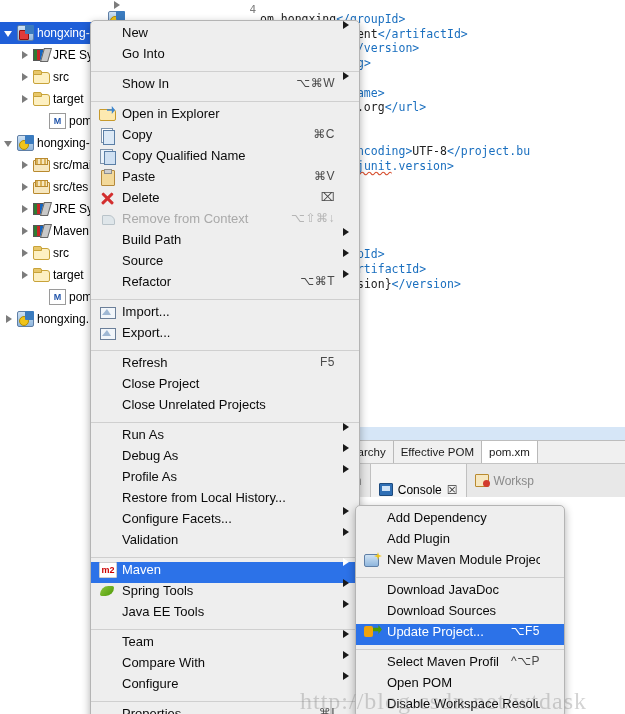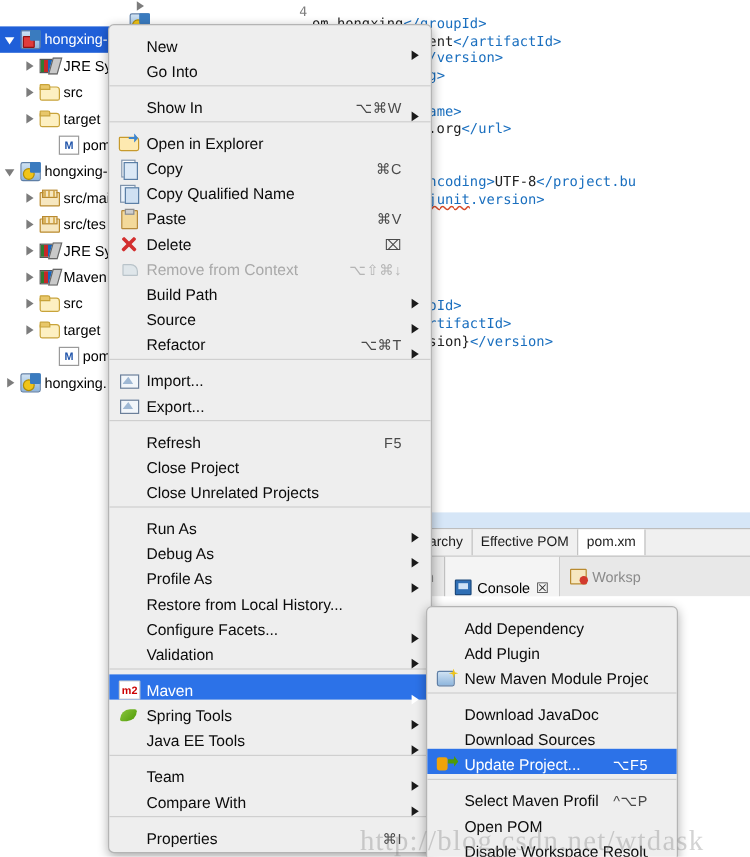--- a/index.html
+++ b/index.html
@@ -204,21 +204,21 @@
     padding: 4px 0;
     overflow: hidden;
   }
   #menu-main { left: 90px; top: 20px; width: 270px; }
   #menu-maven { left: 355px; top: 505px; width: 210px; padding-bottom:0; }
 
   .mi {
     position: relative;
     height: 21px;
     display: flex;
-    align-items: flex-end;
+    align-items: flex-start;
     padding: 0 10px 0 8px;
     white-space: nowrap;
   }
   .mi.hl { background: #2c72e8; color: #ffffff; }
   .mi.disabled { color: #a9a9a9; }
   .mi .mic { width: 18px; height: 16px; flex: 0 0 auto; margin-right: 5px; position: relative; }
   .mi .mtext { flex: 1 1 auto; overflow: hidden; }
   .mi .mkey {
     margin-left: 12px; color: #4a4a4a;
     font-size: 12px; letter-spacing: 0.5px; flex: 0 0 auto;
@@ -542,20 +542,25 @@
       <div class="mi">
         <span class="mic "></span>
         <span class="mtext">Team</span>
         <span class="marrow on"></span>
       </div>
       <div class="mi">
         <span class="mic "></span>
         <span class="mtext">Compare With</span>
         <span class="marrow on"></span>
       </div>
+      <div class="mi">
+        <span class="mic "></span>
+        <span class="mtext">Configure</span>
+        <span class="marrow on"></span>
+      </div>
       <div class="msep"></div>
       <div class="mi">
         <span class="mic "></span>
         <span class="mtext">Properties</span>
         <span class="mkey">⌘I</span>
         <span class="marrow"></span>
       </div>
     </div>
 
   <div class="menu" id="menu-maven">

